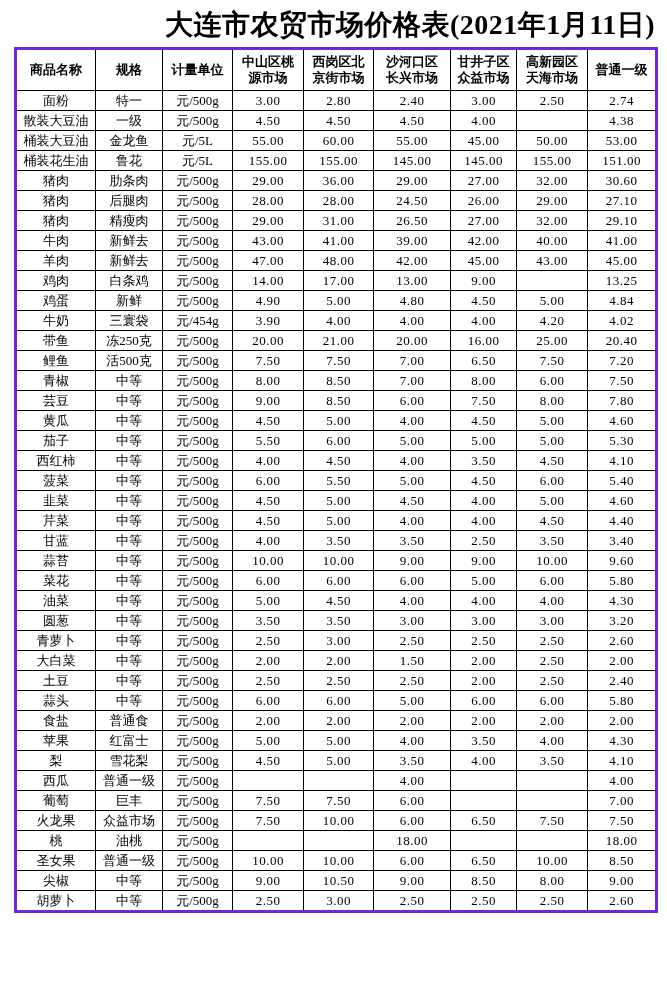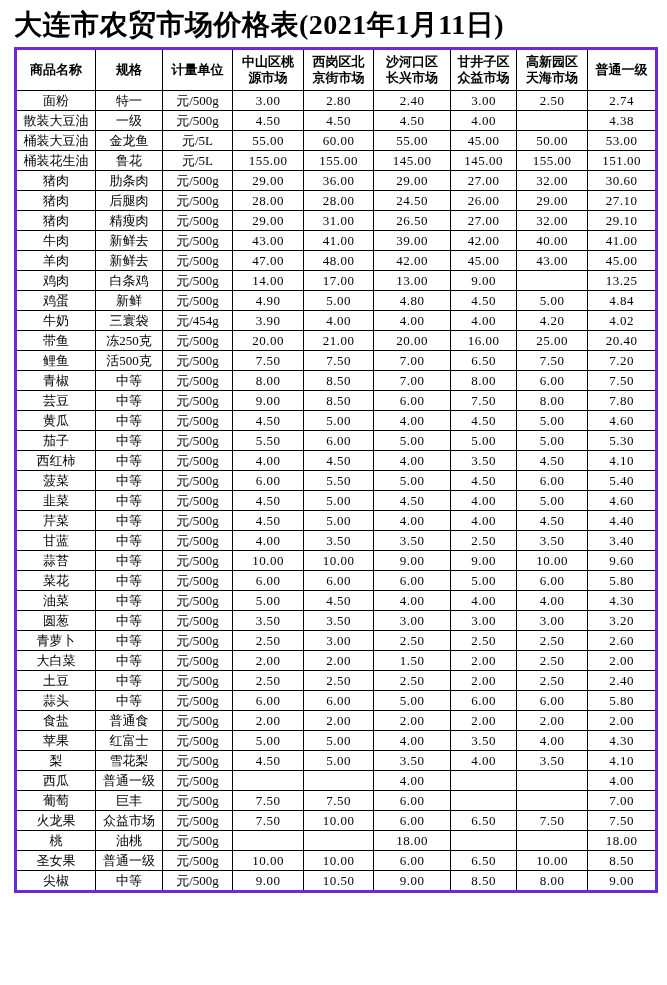--- a/index.html
+++ b/index.html
@@ -14,21 +14,21 @@
     background: #ffffff;
     font-family: "Liberation Serif", serif;
     color: #000000;
     overflow: hidden;
     box-sizing: border-box;
     padding: 6px 0 0 14px;
   }
   .title {
     width: 641px;
     margin: 2px 0 5px 0;
-    text-align: left;
+    text-align: right;
     font-family: "Liberation Serif", serif;
     font-weight: bold;
     font-size: 28px;
     line-height: 34px;
     letter-spacing: 0.5px;
     white-space: nowrap;
   }
   table.price-table {
     border-collapse: collapse;
     table-layout: fixed;
@@ -531,15 +531,26 @@
           <td class="c-name">尖椒</td>
           <td class="c-name">中等</td>
           <td class="c-name">元/500g</td>
           <td class="c-num">9.00</td>
           <td class="c-num">10.50</td>
           <td class="c-num">9.00</td>
           <td class="c-num">8.50</td>
           <td class="c-num">8.00</td>
           <td class="c-num">9.00</td>
         </tr>
+        <tr>
+          <td class="c-name">胡萝卜</td>
+          <td class="c-name">中等</td>
+          <td class="c-name">元/500g</td>
+          <td class="c-num">2.50</td>
+          <td class="c-num">3.00</td>
+          <td class="c-num">2.50</td>
+          <td class="c-num">2.50</td>
+          <td class="c-num">2.50</td>
+          <td class="c-num">2.60</td>
+        </tr>
       </tbody>
   </table>
 </div>
 
 </body></html>

